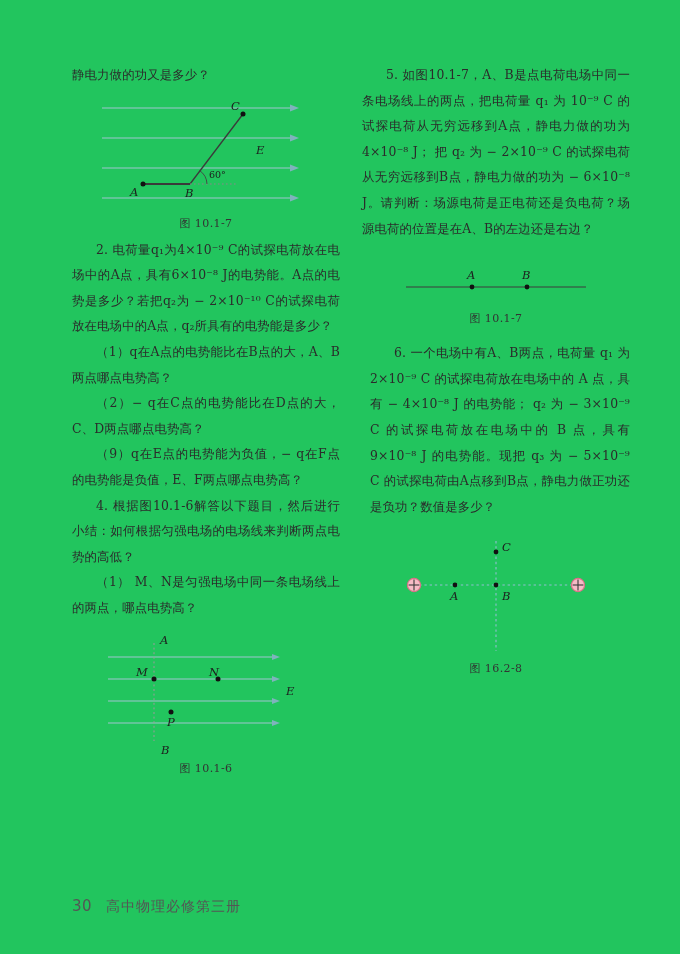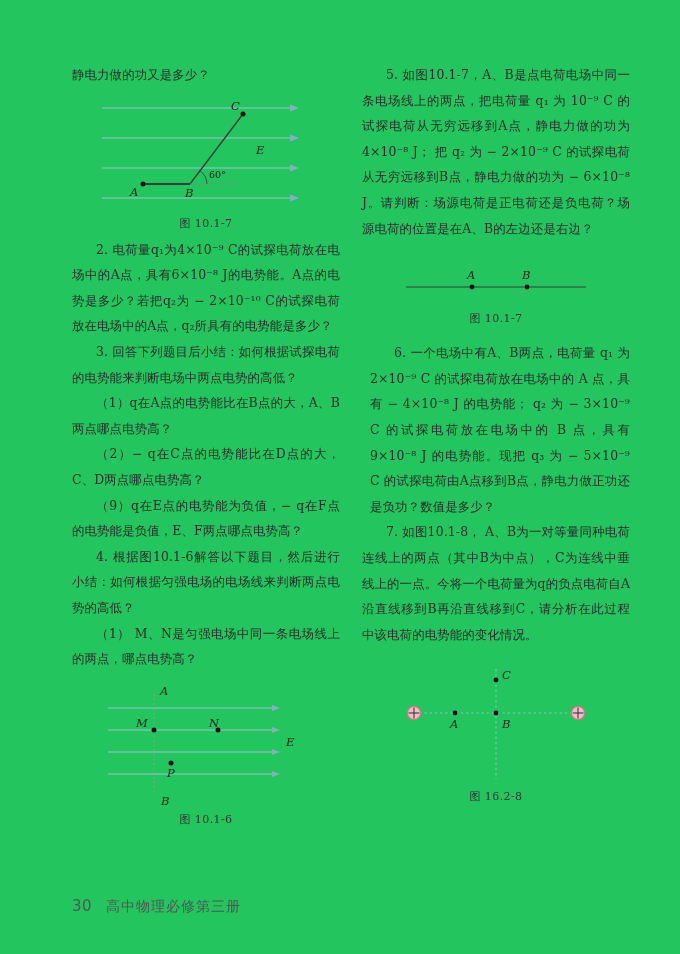--- a/index.html
+++ b/index.html
@@ -131,21 +131,20 @@
         <text class="lbl" x="95" y="101">B</text>
         <text class="lbl" x="141" y="14">C</text>
         <text class="lbl" x="166" y="58">E</text>
         <text class="lbl-small" x="119" y="82">60°</text>
       </svg>
       <div class="figcap">图 10.1-7</div>
     </div>
 
     <p class="para indent">2. 电荷量q₁为4×10⁻⁹ C的试探电荷放在电场中的A点，具有6×10⁻⁸ J的电势能。A点的电势是多少？若把q₂为 − 2×10⁻¹⁰ C的试探电荷放在电场中的A点，q₂所具有的电势能是多少？</p>
 
-    <p class="para indent">3. 回答下列题目后小结：如何根据试探电荷的电势能来判断电场中两点电势的高低？</p>
 
     <p class="para indent">（1）q在A点的电势能比在B点的大，A、B两点哪点电势高？</p>
 
     <p class="para indent">（2）− q在C点的电势能比在D点的大，C、D两点哪点电势高？</p>
 
     <p class="para indent">（9）q在E点的电势能为负值，− q在F点的电势能是负值，E、F两点哪点电势高？</p>
 
     <p class="para indent">4. 根据图10.1-6解答以下题目，然后进行小结：如何根据匀强电场的电场线来判断两点电势的高低？</p>
 
     <p class="para indent">（1） M、N是匀强电场中同一条电场线上的两点，哪点电势高？</p>
@@ -195,21 +194,20 @@
         <circle cx="92" cy="24" r="2.4" fill="#111"></circle>
         <circle cx="147" cy="24" r="2.4" fill="#111"></circle>
         <text class="lbl" x="87" y="16">A</text>
         <text class="lbl" x="142" y="16">B</text>
       </svg>
       <div class="figcap">图 10.1-7</div>
     </div>
 
     <p class="para indent" style="margin-top:14px;margin-left:8px;">6. 一个电场中有A、B两点，电荷量 q₁ 为2×10⁻⁹ C 的试探电荷放在电场中的 A 点，具有 − 4×10⁻⁸ J 的电势能； q₂ 为 − 3×10⁻⁹ C 的试探电荷放在电场中的 B 点，具有9×10⁻⁸ J 的电势能。现把 q₃ 为 − 5×10⁻⁹ C 的试探电荷由A点移到B点，静电力做正功还是负功？数值是多少？</p>
 
-    <p class="para indent">7. 如图10.1-8， A、B为一对等量同种电荷连线上的两点（其中B为中点），C为连线中垂线上的一点。今将一个电荷量为q的负点电荷自A沿直线移到B再沿直线移到C，请分析在此过程中该电荷的电势能的变化情况。</p>
 
     <div class="figure" style="margin-top:16px;">
       <svg width="232" height="124" viewBox="0 0 232 124" aria-hidden="true">
 
         <line x1="116" y1="6" x2="116" y2="116" stroke="#8fbfd0" stroke-width="1.1" stroke-dasharray="2.4,2.8"></line>
 
         <line x1="34" y1="50" x2="198" y2="50" stroke="#8fbfd0" stroke-width="1.1" stroke-dasharray="2.4,2.8"></line>
 
         <g>
           <circle cx="34" cy="50" r="6.6" fill="#f6bcc6" stroke="#de6f89" stroke-width="1.1"></circle>

